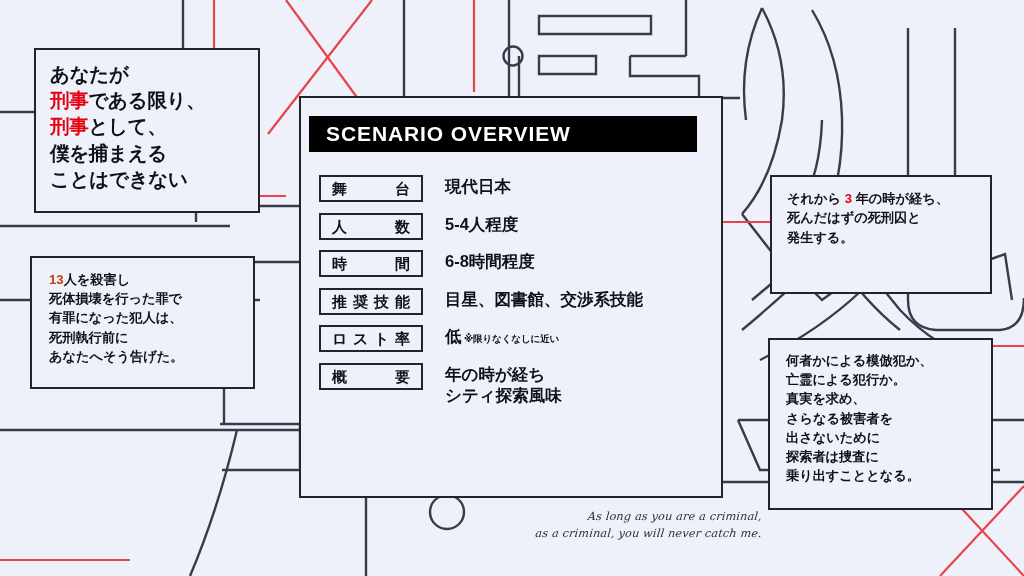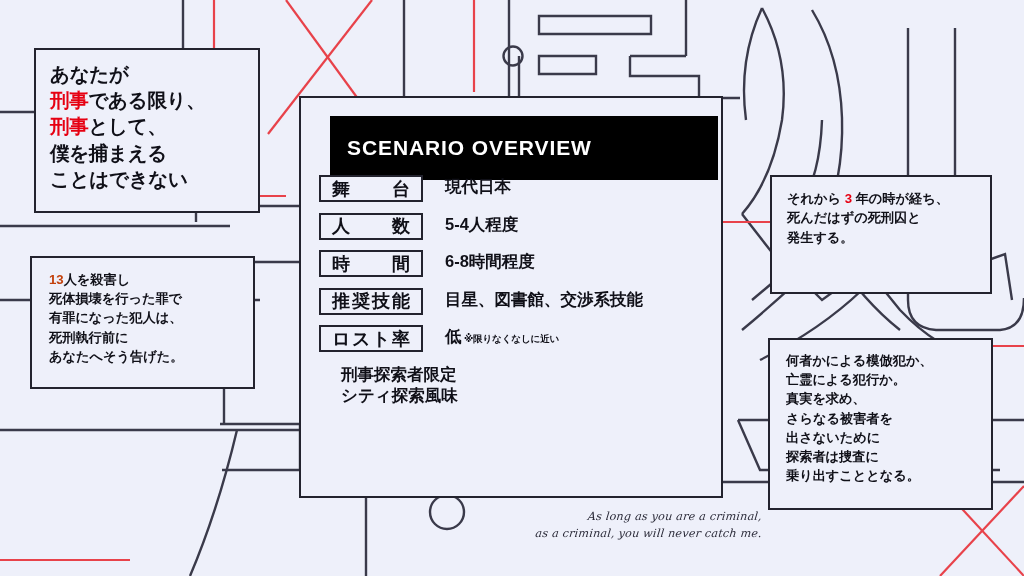--- a/index.html
+++ b/index.html
@@ -57,39 +57,39 @@
   }
   #right-bottom-box .line{font-size:13.2px;line-height:1.455;}
 
   
   #scenario-panel{
     position:absolute;left:299px;top:96px;width:424px;height:402px;
     background:#eef0fa;border:2.5px solid #23232e;box-sizing:border-box;
     z-index:6;
   }
   #panel-header{
-    position:absolute;left:29px;top:18px;width:388px;height:64px;
+    position:absolute;left:8px;top:18px;width:388px;height:36px;
     background:#000;color:#fff;
     display:flex;align-items:center;
     box-sizing:border-box;padding-left:17px;
   }
   #panel-header .htxt{
     font-size:21px;font-weight:700;letter-spacing:0.9px;
   }
 
   #rows{position:absolute;left:18px;top:77px;width:392px;}
   .row{display:flex;align-items:flex-start;margin-bottom:10.5px;}
   .row-label{
     width:104px;height:27px;flex:0 0 auto;
     border:2px solid #23232e;box-sizing:border-box;
     display:flex;align-items:center;justify-content:center;
     background:#eef0fa;
   }
   .row-label span{
-    font-size:18px;font-weight:700;
+    font-size:15px;font-weight:700;
     display:inline-block;width:78px;
     text-align:justify;text-align-last:justify;
     line-height:1;
   }
   .row-value{
     margin-left:22px;padding-top:1px;
     font-size:16.5px;font-weight:700;line-height:1.30;
     white-space:pre;
   }
   .row-value .sub{font-size:9.6px;font-weight:700;letter-spacing:-0.2px;}
@@ -227,21 +227,24 @@
           </div>
           <div class="row-value"><span>目星、図書館、交渉系技能</span></div>
         </div>
         <div class="row">
           <div class="row-label">
             <span>ロスト率</span>
           </div>
           <div class="row-value"><span>低</span><span class="sub"> ※限りなくなしに近い</span></div>
         </div>
         <div class="row">
-          <div class="row-value"><span>刑事探索者限定
+          <div class="row-label">
+            <span>概要</span>
+          </div>
+          <div class="row-value"><span>年の時が経ち
 シティ探索風味</span></div>
         </div>
       </div>
   </div>
 
   <div id="hand-quote">
     <div>As long as you are a criminal,</div>
     <div>as a criminal, you will never catch me.</div>
   </div>
 

